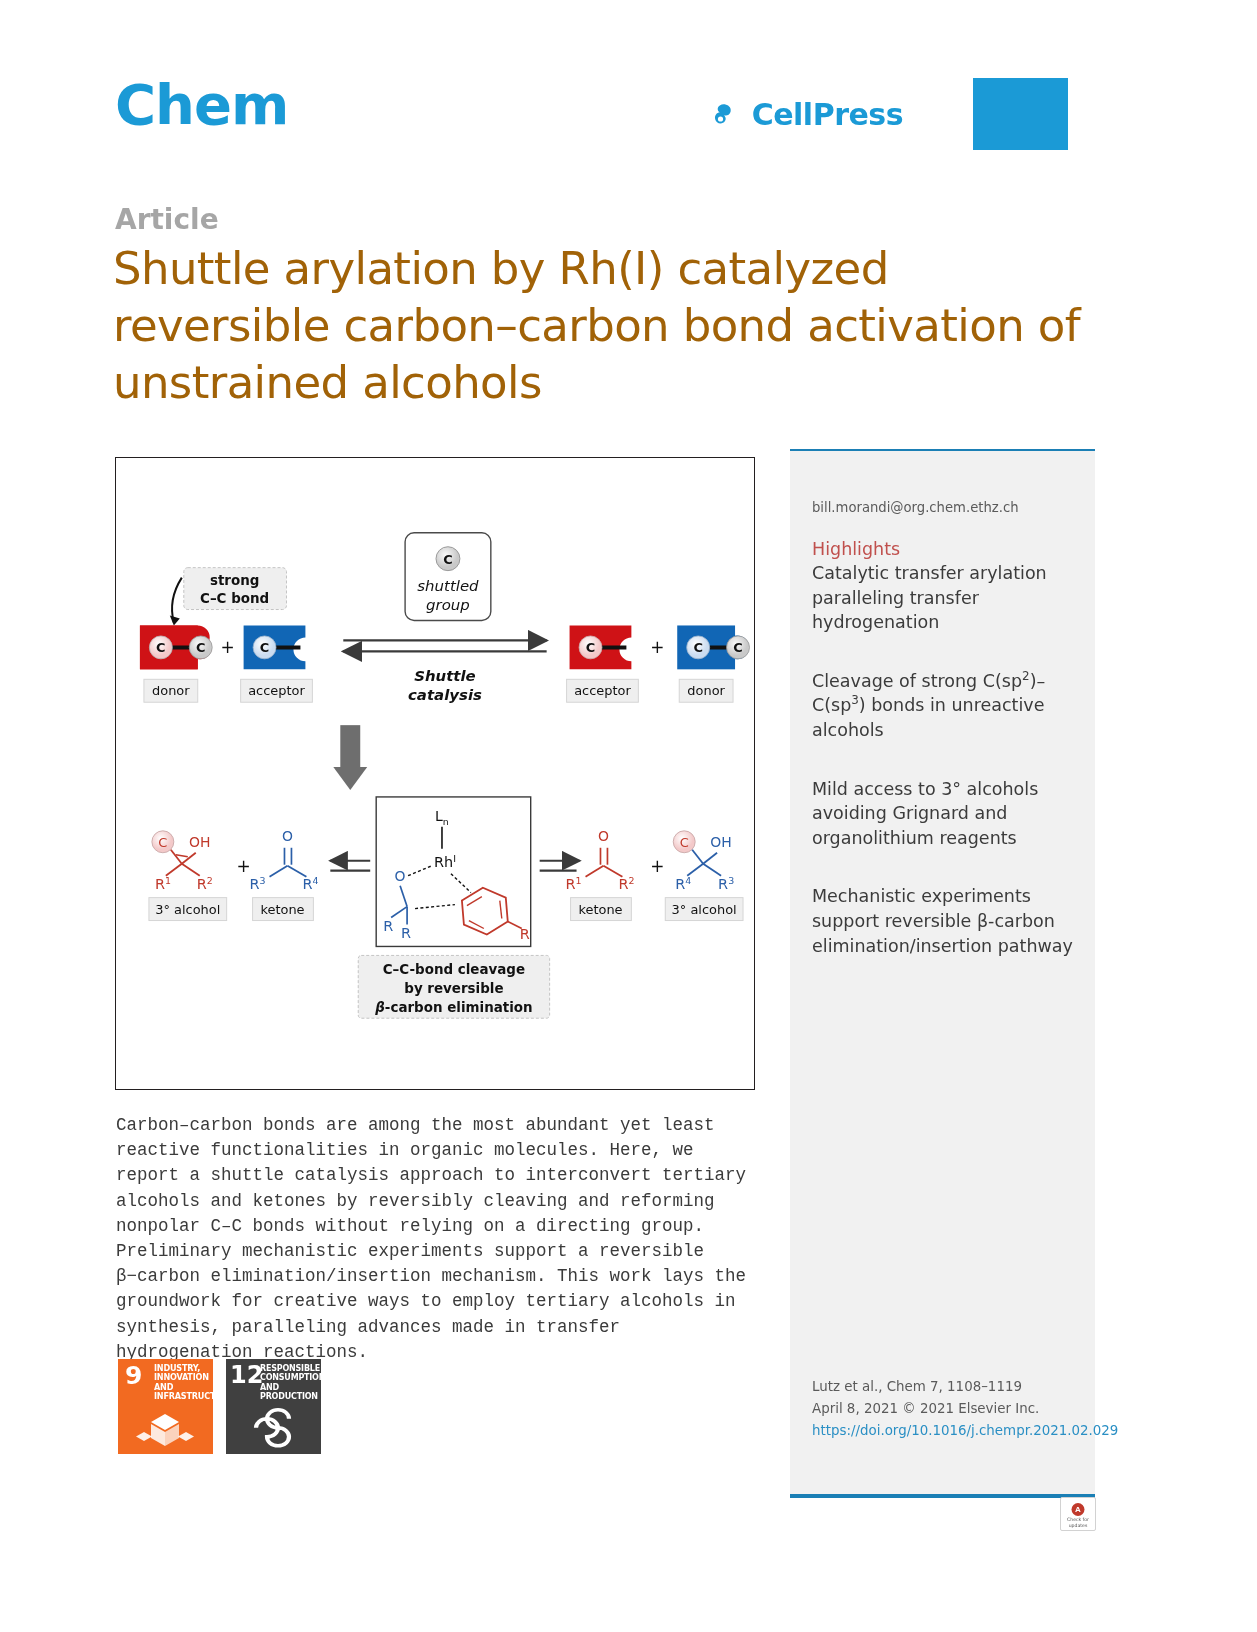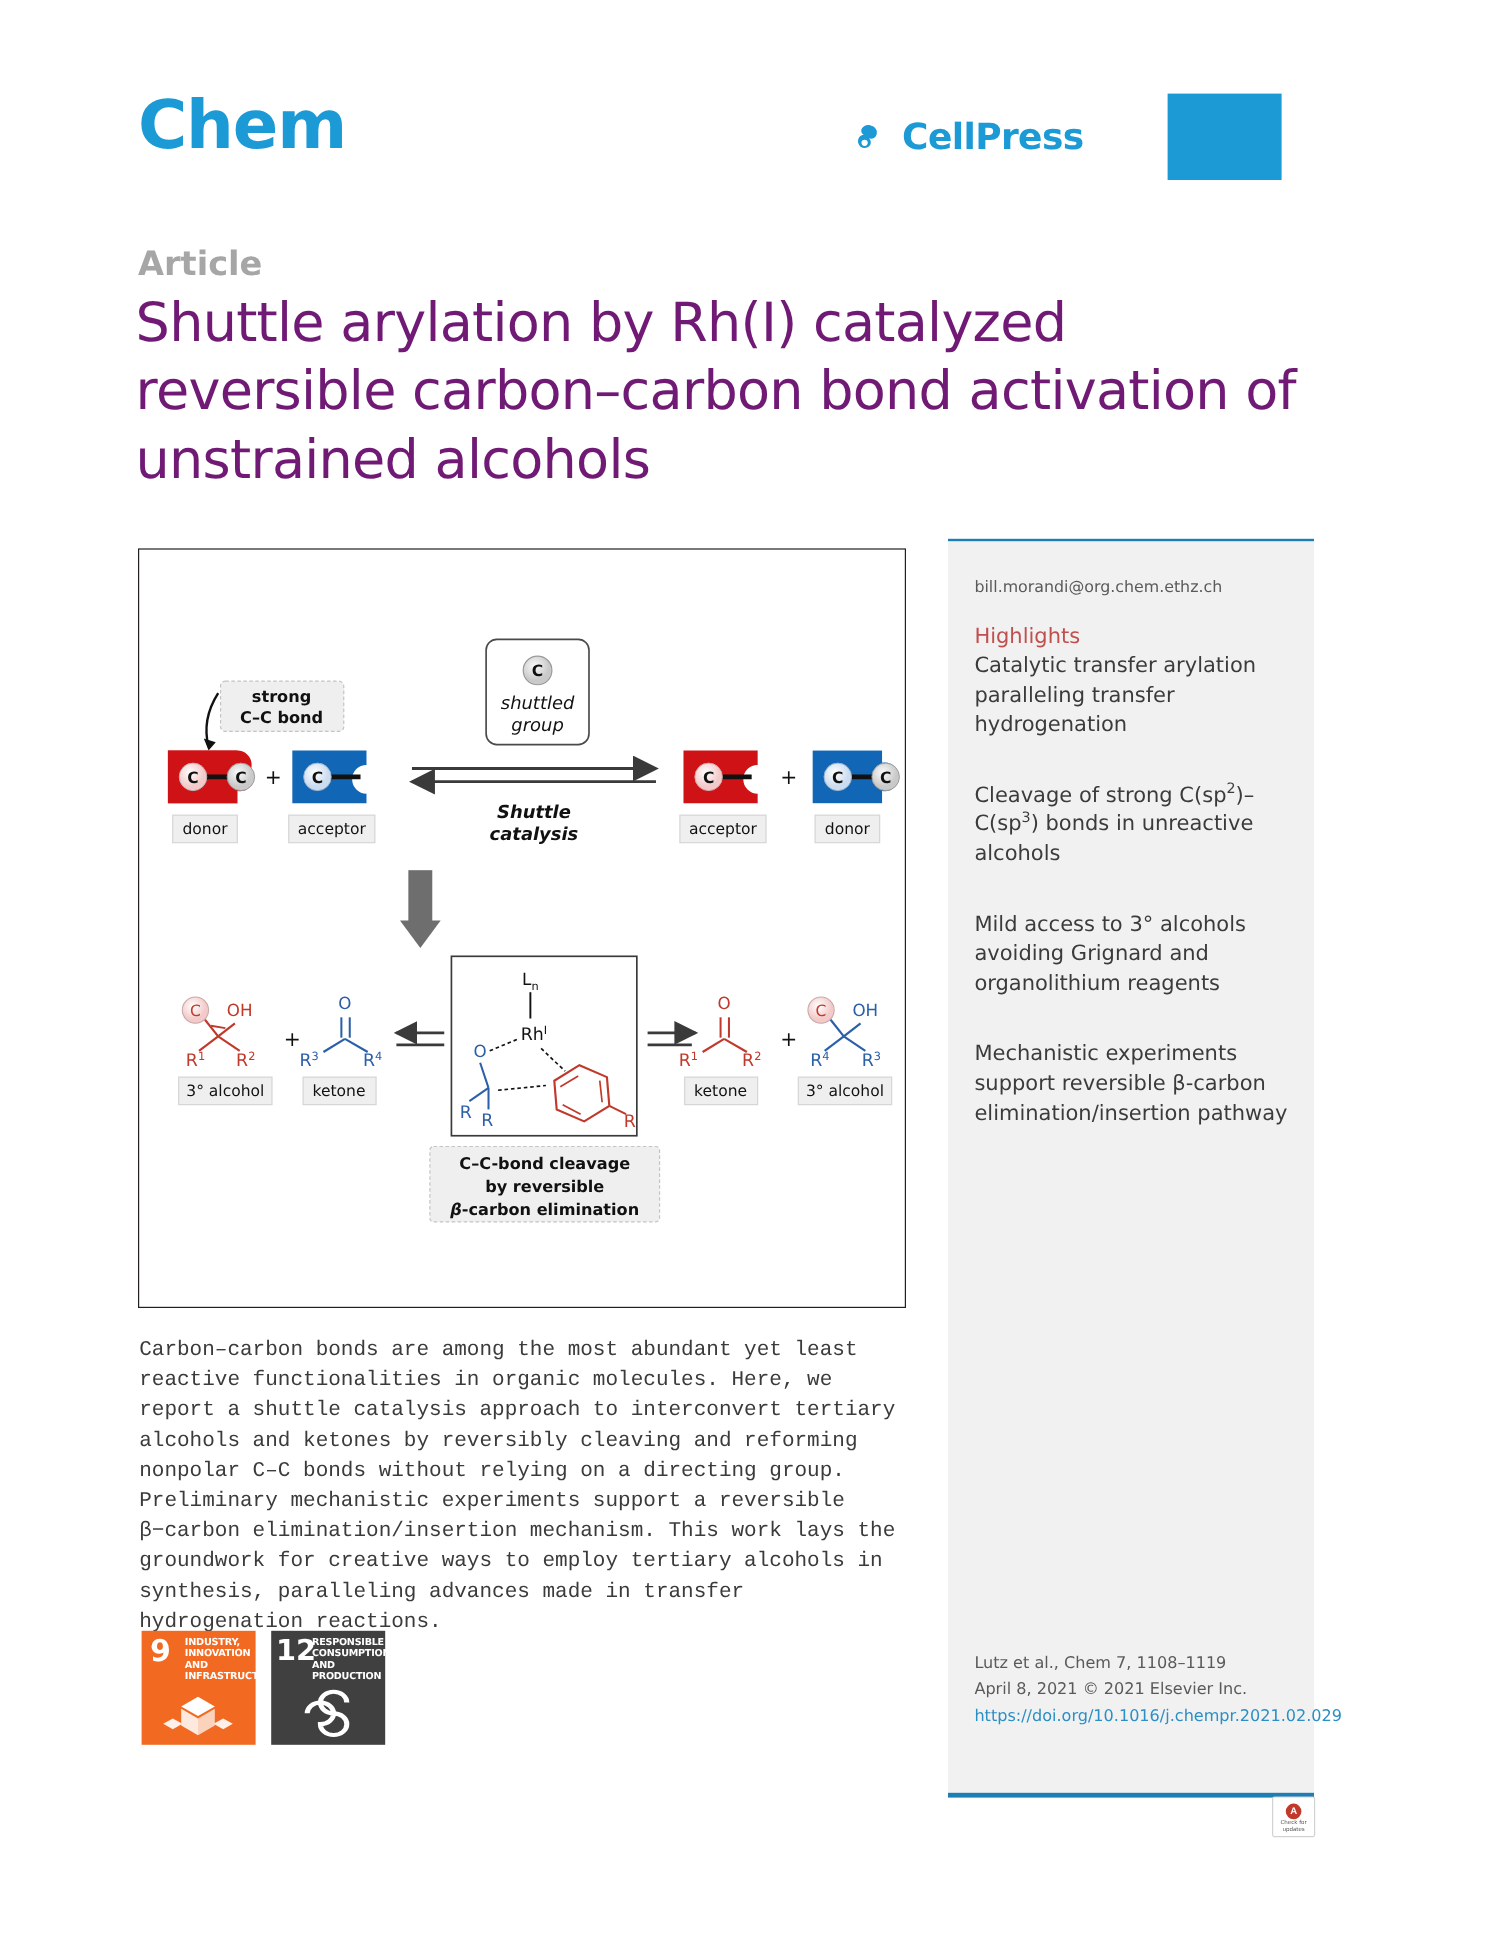--- a/index.html
+++ b/index.html
@@ -34,21 +34,21 @@
   }
 
   
   .article-kicker {
     position: absolute; left: 115px; top: 203px;
     font-size: 28px; font-weight: 700; color: #a6a6a6;
     font-family: "DejaVu Sans", sans-serif;
   }
   .article-title {
     position: absolute; left: 113px; top: 240px; width: 1000px;
-    font-size: 45px; line-height: 57px; color: #701a75;
+    font-size: 45px; line-height: 57px; color: #a16207;
     font-family: "DejaVu Sans", sans-serif; font-weight: 400;
     letter-spacing: -0.6px;
   }
 
   
   .ga-box {
     position: absolute; left: 115px; top: 457px;
     width: 640px; height: 633px;
     border: 1.5px solid #231f20; background: #fff;
   }
@@ -93,21 +93,21 @@
   .sidebar-rule-bottom {
     position: absolute; left: 790px; top: 1494px; width: 305px; height: 4px;
     background: #1b7fb5;
   }
   .sb-inner { position: absolute; left: 22px; top: 25px; right: 18px; }
   .sb-authors {
     font-size: 17.5px; line-height: 25px; color: #3b3b3b;
     font-family: "DejaVu Sans", sans-serif;
   }
   .sb-email {
-    margin-top: 5px;
+    margin-top: 23px;
     font-size: 13.2px; color: #5a5a5a; line-height: 18px;
     font-family: "DejaVu Sans", sans-serif;
   }
   .sb-highlights-title {
     margin-top: 20px;
     font-size: 17.5px; color: #c0504d; line-height: 24px;
     font-family: "DejaVu Sans", sans-serif;
   }
   .sb-hl {
     font-size: 17.5px; line-height: 24.6px; color: #3b3b3b;

